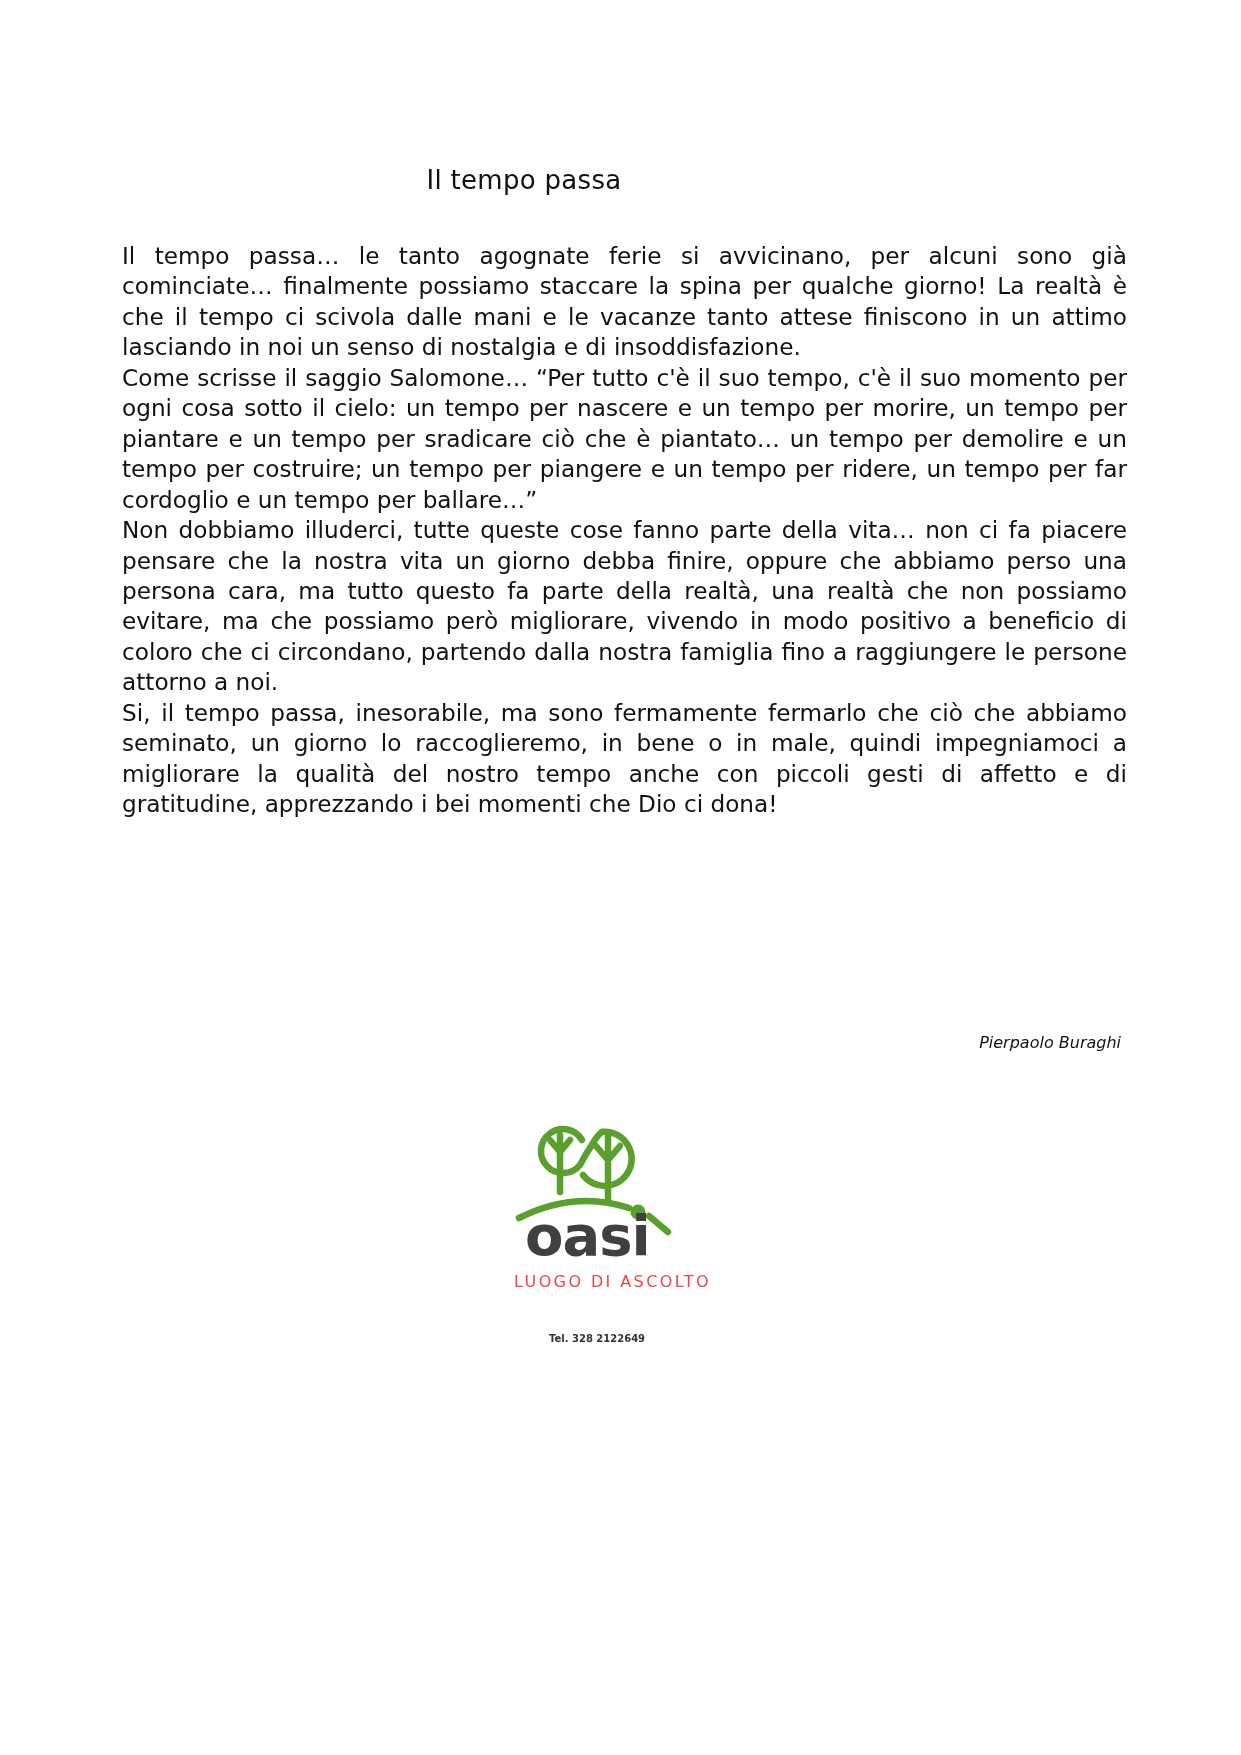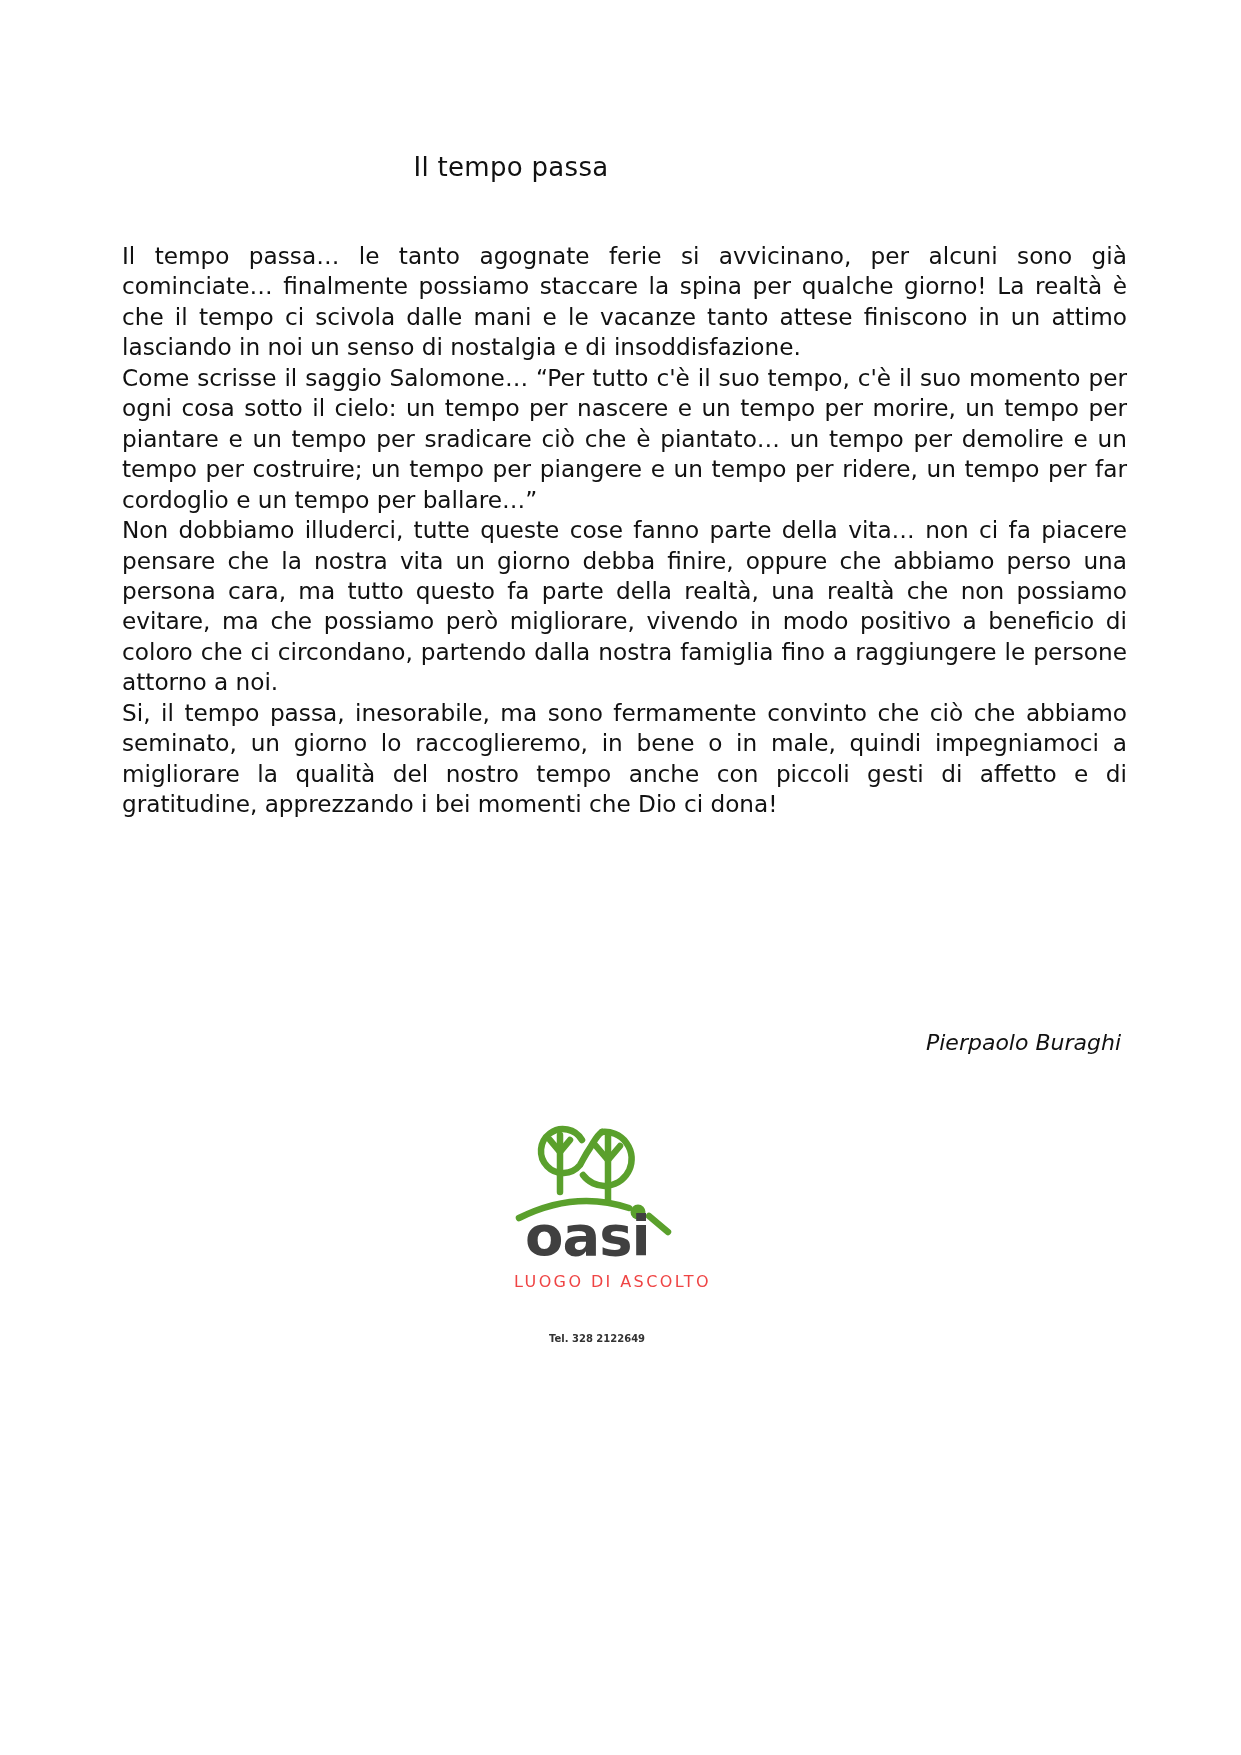--- a/index.html
+++ b/index.html
@@ -1,43 +1,43 @@
 <!DOCTYPE html>
 <html><head>
 <meta charset="utf-8">
 <style>
   html, body { margin: 0; padding: 0; background: #ffffff; }
   body { width: 1241px; height: 1755px; position: relative; overflow: hidden;
          font-family: "DejaVu Sans", sans-serif; color: #111111; }
   .title { position: absolute; left: 0; width: 1014px; top: 146px; text-align: center;
-           font-size: 26px; line-height: 34px; font-weight: normal; margin: 4px; letter-spacing: 0.3px; }
+           font-size: 26px; line-height: 34px; font-weight: normal; margin: 17px; letter-spacing: 0.3px; }
   .body-text { position: absolute; left: 118px; width: 1005px; top: 237px;
                font-size: 23.2px; line-height: 30.46px; text-align: justify; margin: 4px; }
   .body-text p { margin: 0; }
-  .signature { position: absolute; right: 120px; top: 1030px; font-style: italic; font-size: 22px;
+  .signature { position: absolute; right: 120px; top: 1030px; font-style: italic; font-size: 16px;
                line-height: 26px; margin: 0; }
   .logo { position: absolute; left: 505px; top: 1110px; width: 180px; height: 215px; }
   .logo svg { position: absolute; left: 0; top: 0; }
   .logo-word { position: absolute; left: 20px; top: 98px; font-size: 56px; font-weight: bold;
                color: #404040; letter-spacing: -1px; line-height: 56px; font-family: "DejaVu Sans", sans-serif; }
   .logo-tagline { position: absolute; left: 9px; top: 162px; font-size: 16px; color: #ef4444;
                   letter-spacing: 2.4px; white-space: nowrap; }
   .logo-phone { position: absolute; left: 44px; top: 189px; font-size: 10px; color: #333333;
                 font-weight: bold; white-space: nowrap; margin-top: 34px; }
 </style>
 </head>
 <body>
 
 <h1 class="title">Il tempo passa</h1>
 
 <div class="body-text">
   <p>Il tempo passa… le tanto agognate ferie si avvicinano, per alcuni sono già cominciate… finalmente possiamo staccare la spina per qualche giorno! La realtà è che il tempo ci scivola dalle mani e le vacanze tanto attese finiscono in un attimo lasciando in noi un senso di nostalgia e di insoddisfazione.</p>
   <p>Come scrisse il saggio Salomone… “Per tutto c'è il suo tempo, c'è il suo momento per ogni cosa sotto il cielo: un tempo per nascere e un tempo per morire, un tempo per piantare e un tempo per sradicare ciò che è piantato… un tempo per demolire e un tempo per costruire; un tempo per piangere e un tempo per ridere, un tempo per far cordoglio e un tempo per ballare…”</p>
   <p>Non dobbiamo illuderci, tutte queste cose fanno parte della vita… non ci fa piacere pensare che la nostra vita un giorno debba finire, oppure che abbiamo perso una persona cara, ma tutto questo fa parte della realtà, una realtà che non possiamo evitare, ma che possiamo però migliorare, vivendo in modo positivo a beneficio di coloro che ci circondano, partendo dalla nostra famiglia fino a raggiungere le persone attorno a noi.</p>
-  <p>Si, il tempo passa, inesorabile, ma sono fermamente convinto che ciò che abbiamo seminato, un giorno lo raccoglieremo, in bene o in male, quindi impegniamoci a migliorare la qualità del nostro tempo anche con piccoli gesti di affetto e di gratitudine, apprezzando i bei momenti che Dio ci dona!</p>
+  <p>Si, il tempo passa, inesorabile, ma sono fermamente fermarlo che ciò che abbiamo seminato, un giorno lo raccoglieremo, in bene o in male, quindi impegniamoci a migliorare la qualità del nostro tempo anche con piccoli gesti di affetto e di gratitudine, apprezzando i bei momenti che Dio ci dona!</p>
 </div>
 
 <p class="signature">Pierpaolo Buraghi</p>
 
 <div class="logo">
   <svg width="180" height="160" viewBox="0 0 180 160">
     <g fill="none" stroke="#5aa02c" stroke-width="6.5" stroke-linecap="round">
 
       <path d="M 77 30 A 22 22 0 1 0 75 55 C 78 50 80 45 85 38 C 90 30 92 25 97 22"></path>
 

